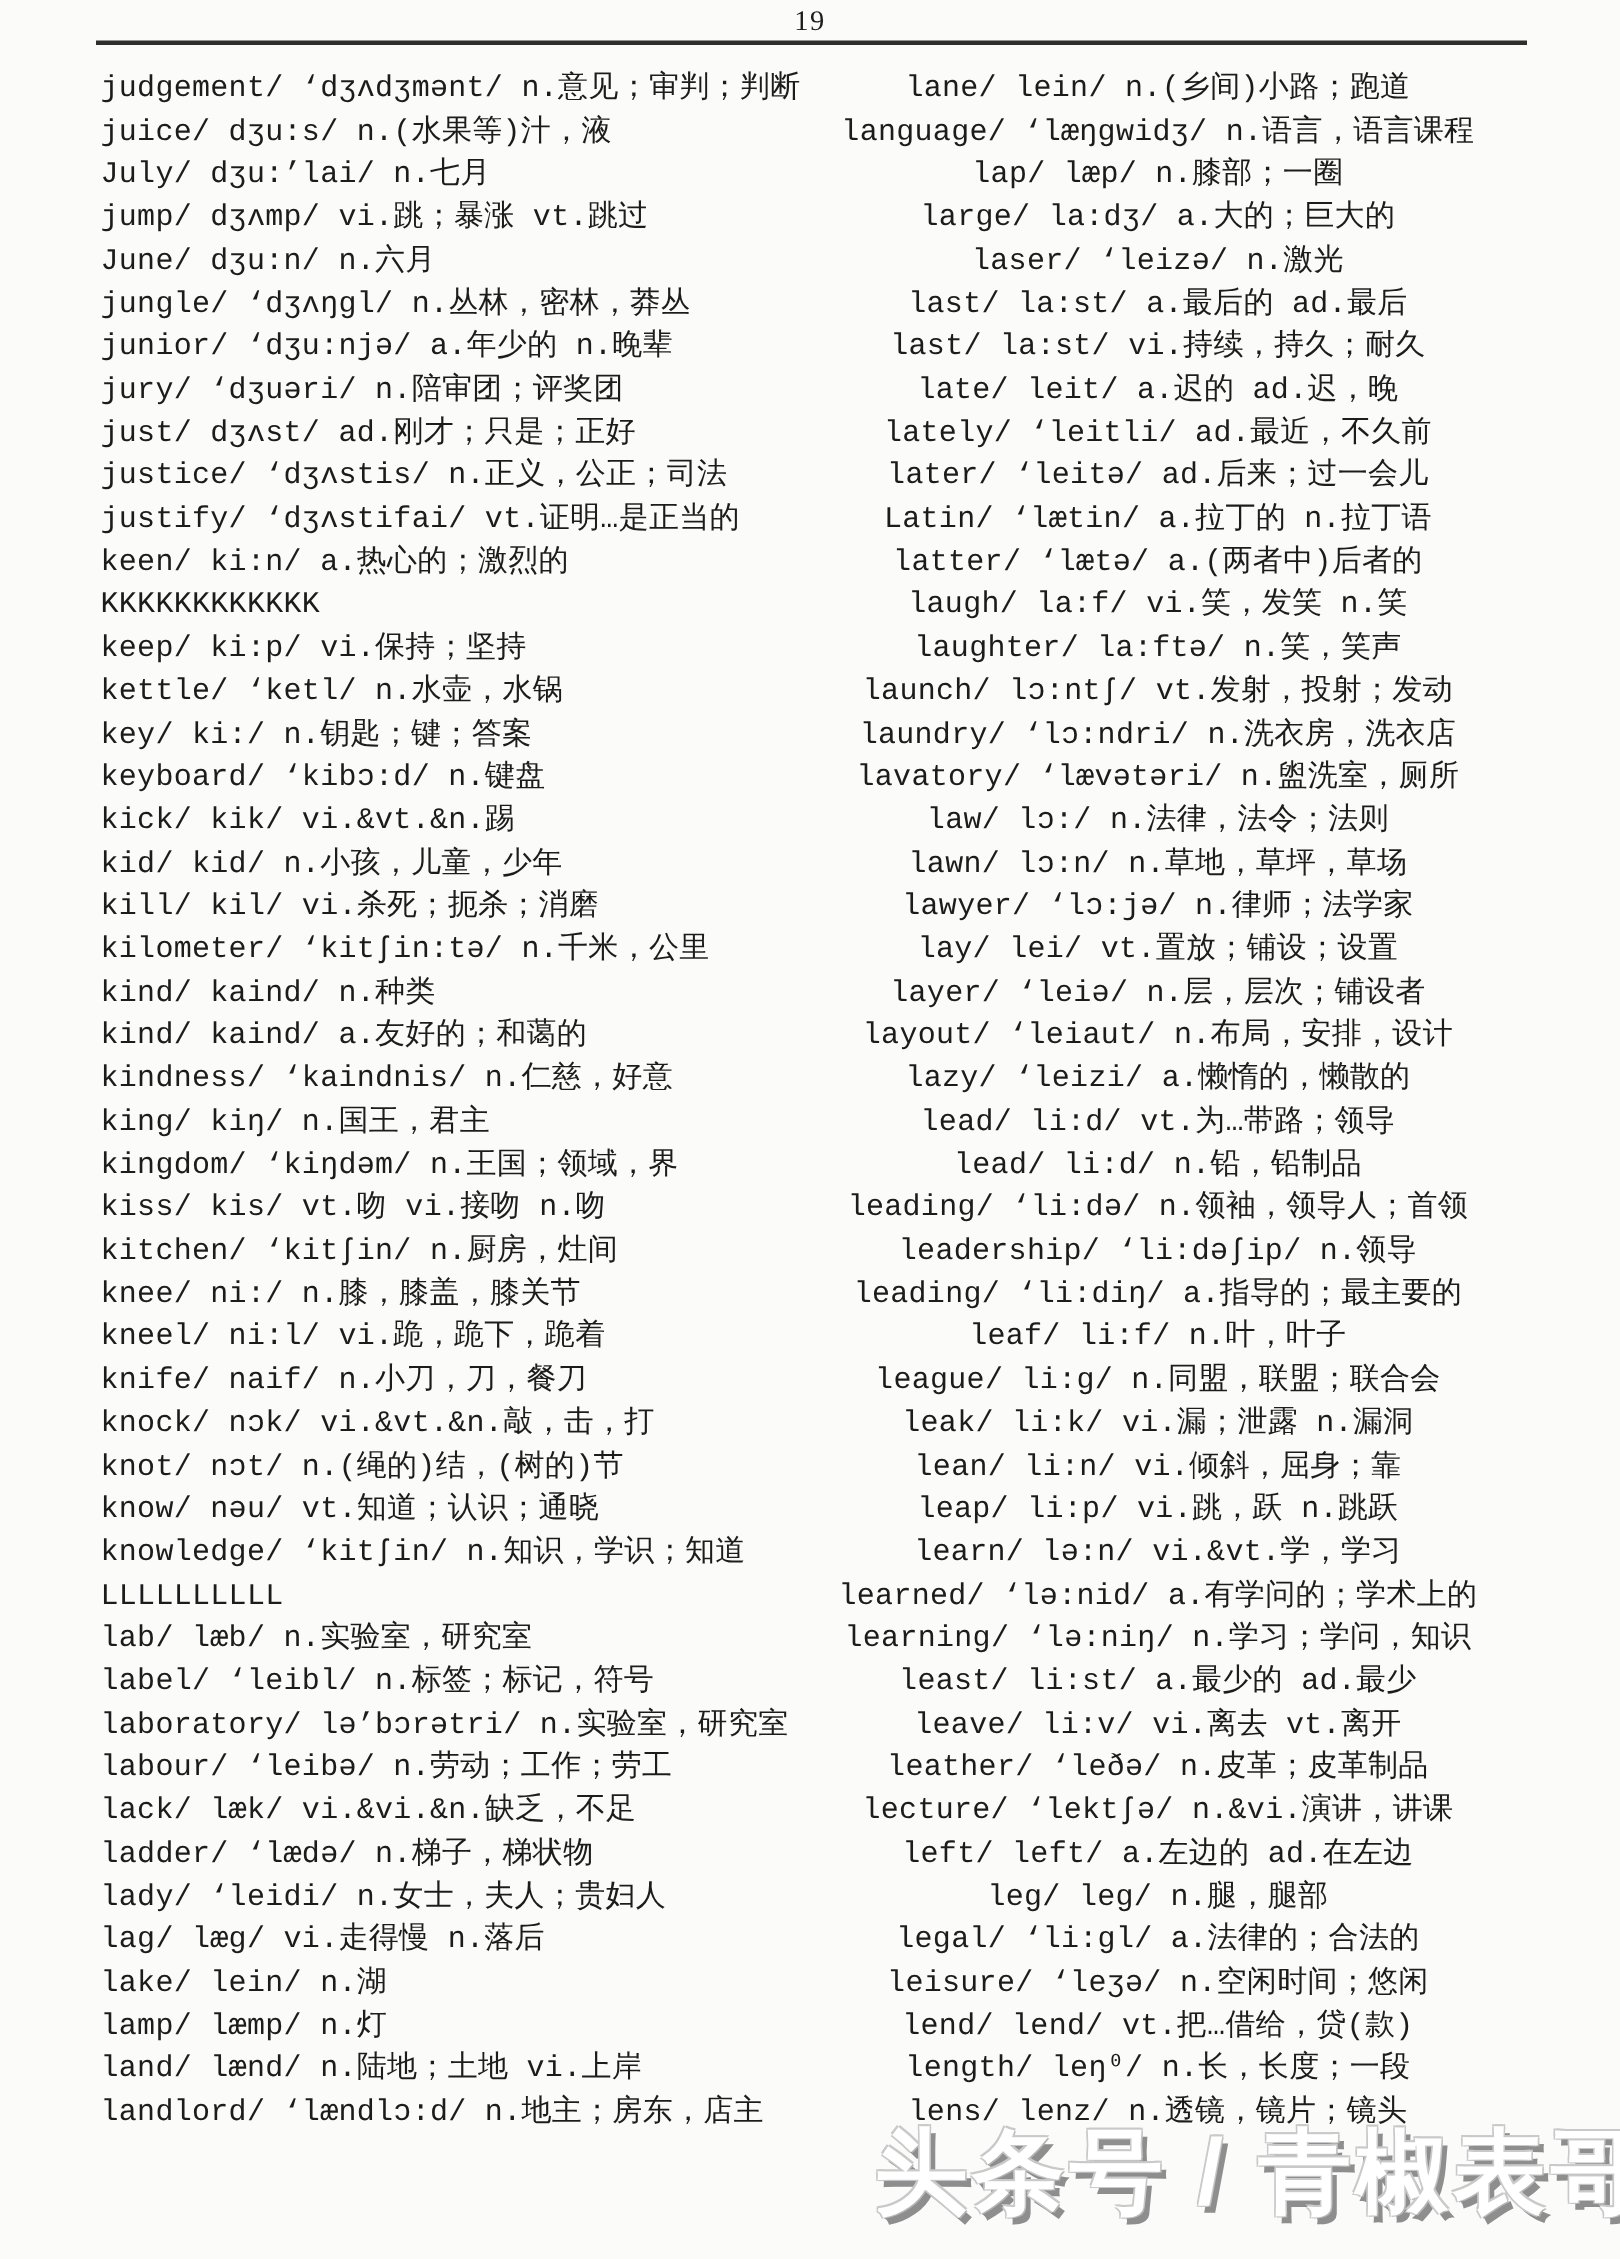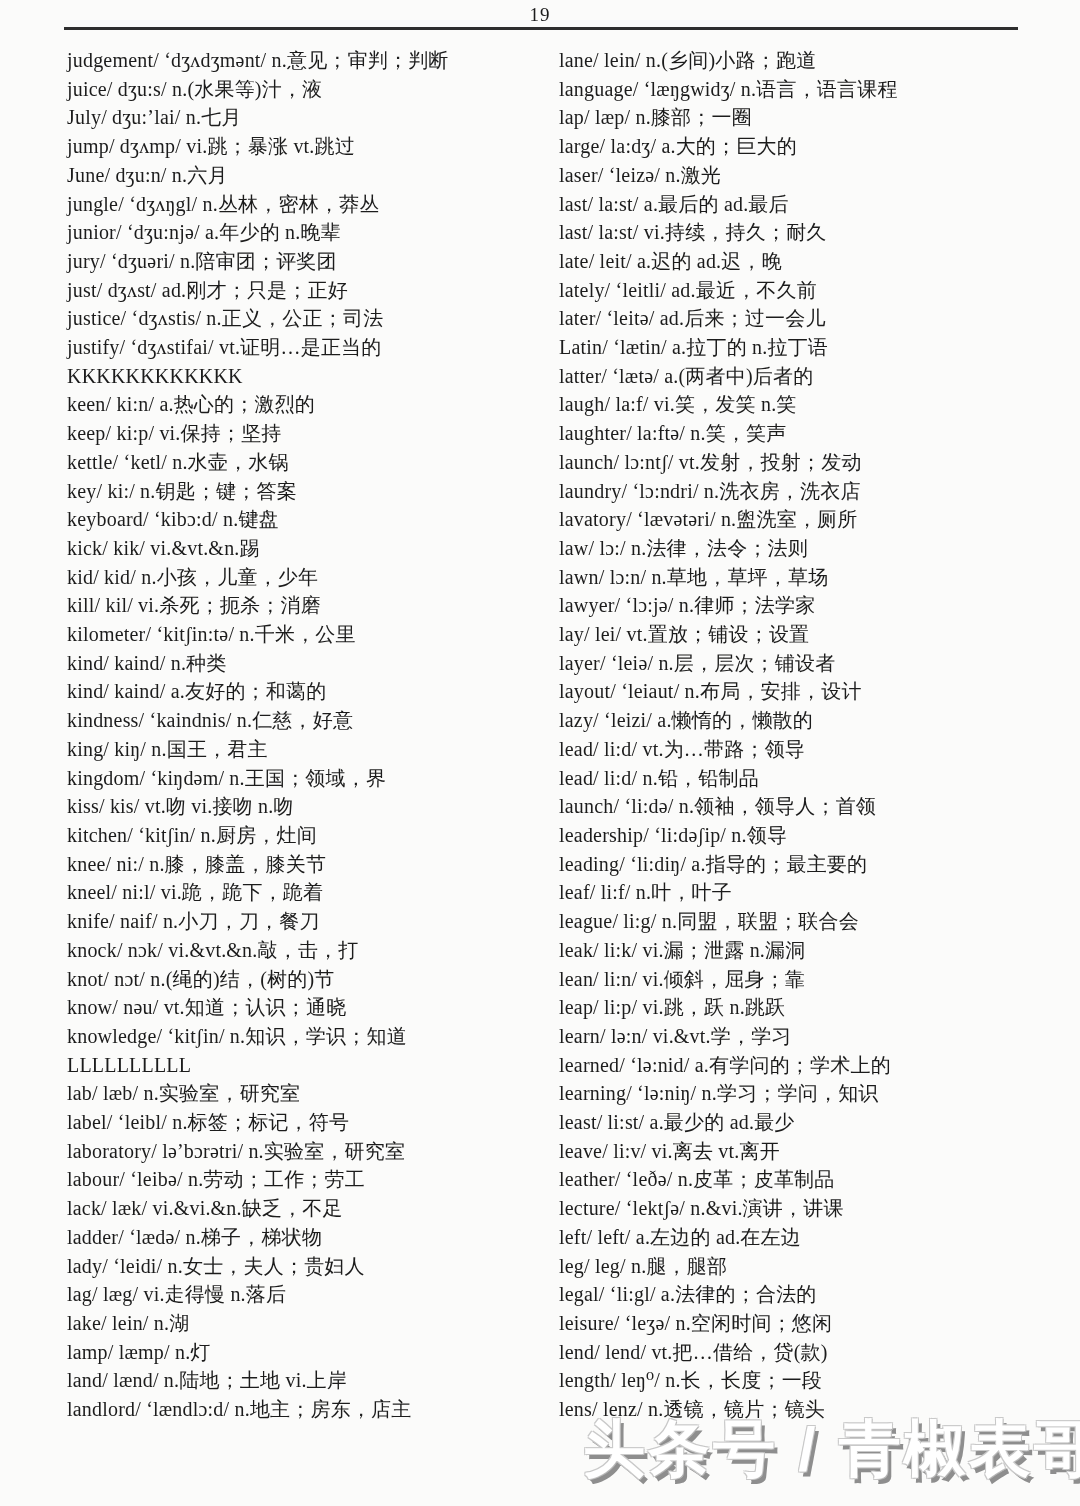--- a/index.html
+++ b/index.html
@@ -29,23 +29,24 @@
     position: absolute;
     left: 64px;
     top: 27px;
     width: 954px;
     height: 3px;
     background: #2e2e2e;
   }
   .column {
     position: absolute;
     top: 46px;
+    font-family: Liberation Mono, monospace;
   }
   .column-left  { left: 67px;  }
-  .column-right { left: 559px; }
+  .column-right { left: 559px; text-align: center; }
   .entry {
     font-size: 20px;
     line-height: 28.7px;
     white-space: nowrap;
     letter-spacing: 0.2px;
   }
   .watermark {
     position: absolute;
     left: 583px;
     top: 1412px;
@@ -77,22 +78,22 @@
       <div class="entry">juice/ dʒu:s/ n.(水果等)汁，液</div>
       <div class="entry">July/ dʒu:’lai/ n.七月</div>
       <div class="entry">jump/ dʒʌmp/ vi.跳；暴涨 vt.跳过</div>
       <div class="entry">June/ dʒu:n/ n.六月</div>
       <div class="entry">jungle/ ‘dʒʌŋgl/ n.丛林，密林，莽丛</div>
       <div class="entry">junior/ ‘dʒu:njə/ a.年少的 n.晚辈</div>
       <div class="entry">jury/ ‘dʒuəri/ n.陪审团；评奖团</div>
       <div class="entry">just/ dʒʌst/ ad.刚才；只是；正好</div>
       <div class="entry">justice/ ‘dʒʌstis/ n.正义，公正；司法</div>
       <div class="entry">justify/ ‘dʒʌstifai/ vt.证明…是正当的</div>
+      <div class="entry">keen/ ki:n/ a.热心的；激烈的</div>
       <div class="entry">KKKKKKKKKKKK</div>
-      <div class="entry">keen/ ki:n/ a.热心的；激烈的</div>
       <div class="entry">keep/ ki:p/ vi.保持；坚持</div>
       <div class="entry">kettle/ ‘ketl/ n.水壶，水锅</div>
       <div class="entry">key/ ki:/ n.钥匙；键；答案</div>
       <div class="entry">keyboard/ ‘kibɔ:d/ n.键盘</div>
       <div class="entry">kick/ kik/ vi.&amp;vt.&amp;n.踢</div>
       <div class="entry">kid/ kid/ n.小孩，儿童，少年</div>
       <div class="entry">kill/ kil/ vi.杀死；扼杀；消磨</div>
       <div class="entry">kilometer/ ‘kitʃin:tə/ n.千米，公里</div>
       <div class="entry">kind/ kaind/ n.种类</div>
       <div class="entry">kind/ kaind/ a.友好的；和蔼的</div>
@@ -143,21 +144,21 @@
       <div class="entry">lavatory/ ‘lævətəri/ n.盥洗室，厕所</div>
       <div class="entry">law/ lɔ:/ n.法律，法令；法则</div>
       <div class="entry">lawn/ lɔ:n/ n.草地，草坪，草场</div>
       <div class="entry">lawyer/ ‘lɔ:jə/ n.律师；法学家</div>
       <div class="entry">lay/ lei/ vt.置放；铺设；设置</div>
       <div class="entry">layer/ ‘leiə/ n.层，层次；铺设者</div>
       <div class="entry">layout/ ‘leiaut/ n.布局，安排，设计</div>
       <div class="entry">lazy/ ‘leizi/ a.懒惰的，懒散的</div>
       <div class="entry">lead/ li:d/ vt.为…带路；领导</div>
       <div class="entry">lead/ li:d/ n.铅，铅制品</div>
-      <div class="entry">launch/ ‘li:də/ n.领袖，领导人；首领</div>
+      <div class="entry">leading/ ‘li:də/ n.领袖，领导人；首领</div>
       <div class="entry">leadership/ ‘li:dəʃip/ n.领导</div>
       <div class="entry">leading/ ‘li:diŋ/ a.指导的；最主要的</div>
       <div class="entry">leaf/ li:f/ n.叶，叶子</div>
       <div class="entry">league/ li:g/ n.同盟，联盟；联合会</div>
       <div class="entry">leak/ li:k/ vi.漏；泄露 n.漏洞</div>
       <div class="entry">lean/ li:n/ vi.倾斜，屈身；靠</div>
       <div class="entry">leap/ li:p/ vi.跳，跃 n.跳跃</div>
       <div class="entry">learn/ lə:n/ vi.&amp;vt.学，学习</div>
       <div class="entry">learned/ ‘lə:nid/ a.有学问的；学术上的</div>
       <div class="entry">learning/ ‘lə:niŋ/ n.学习；学问，知识</div>

